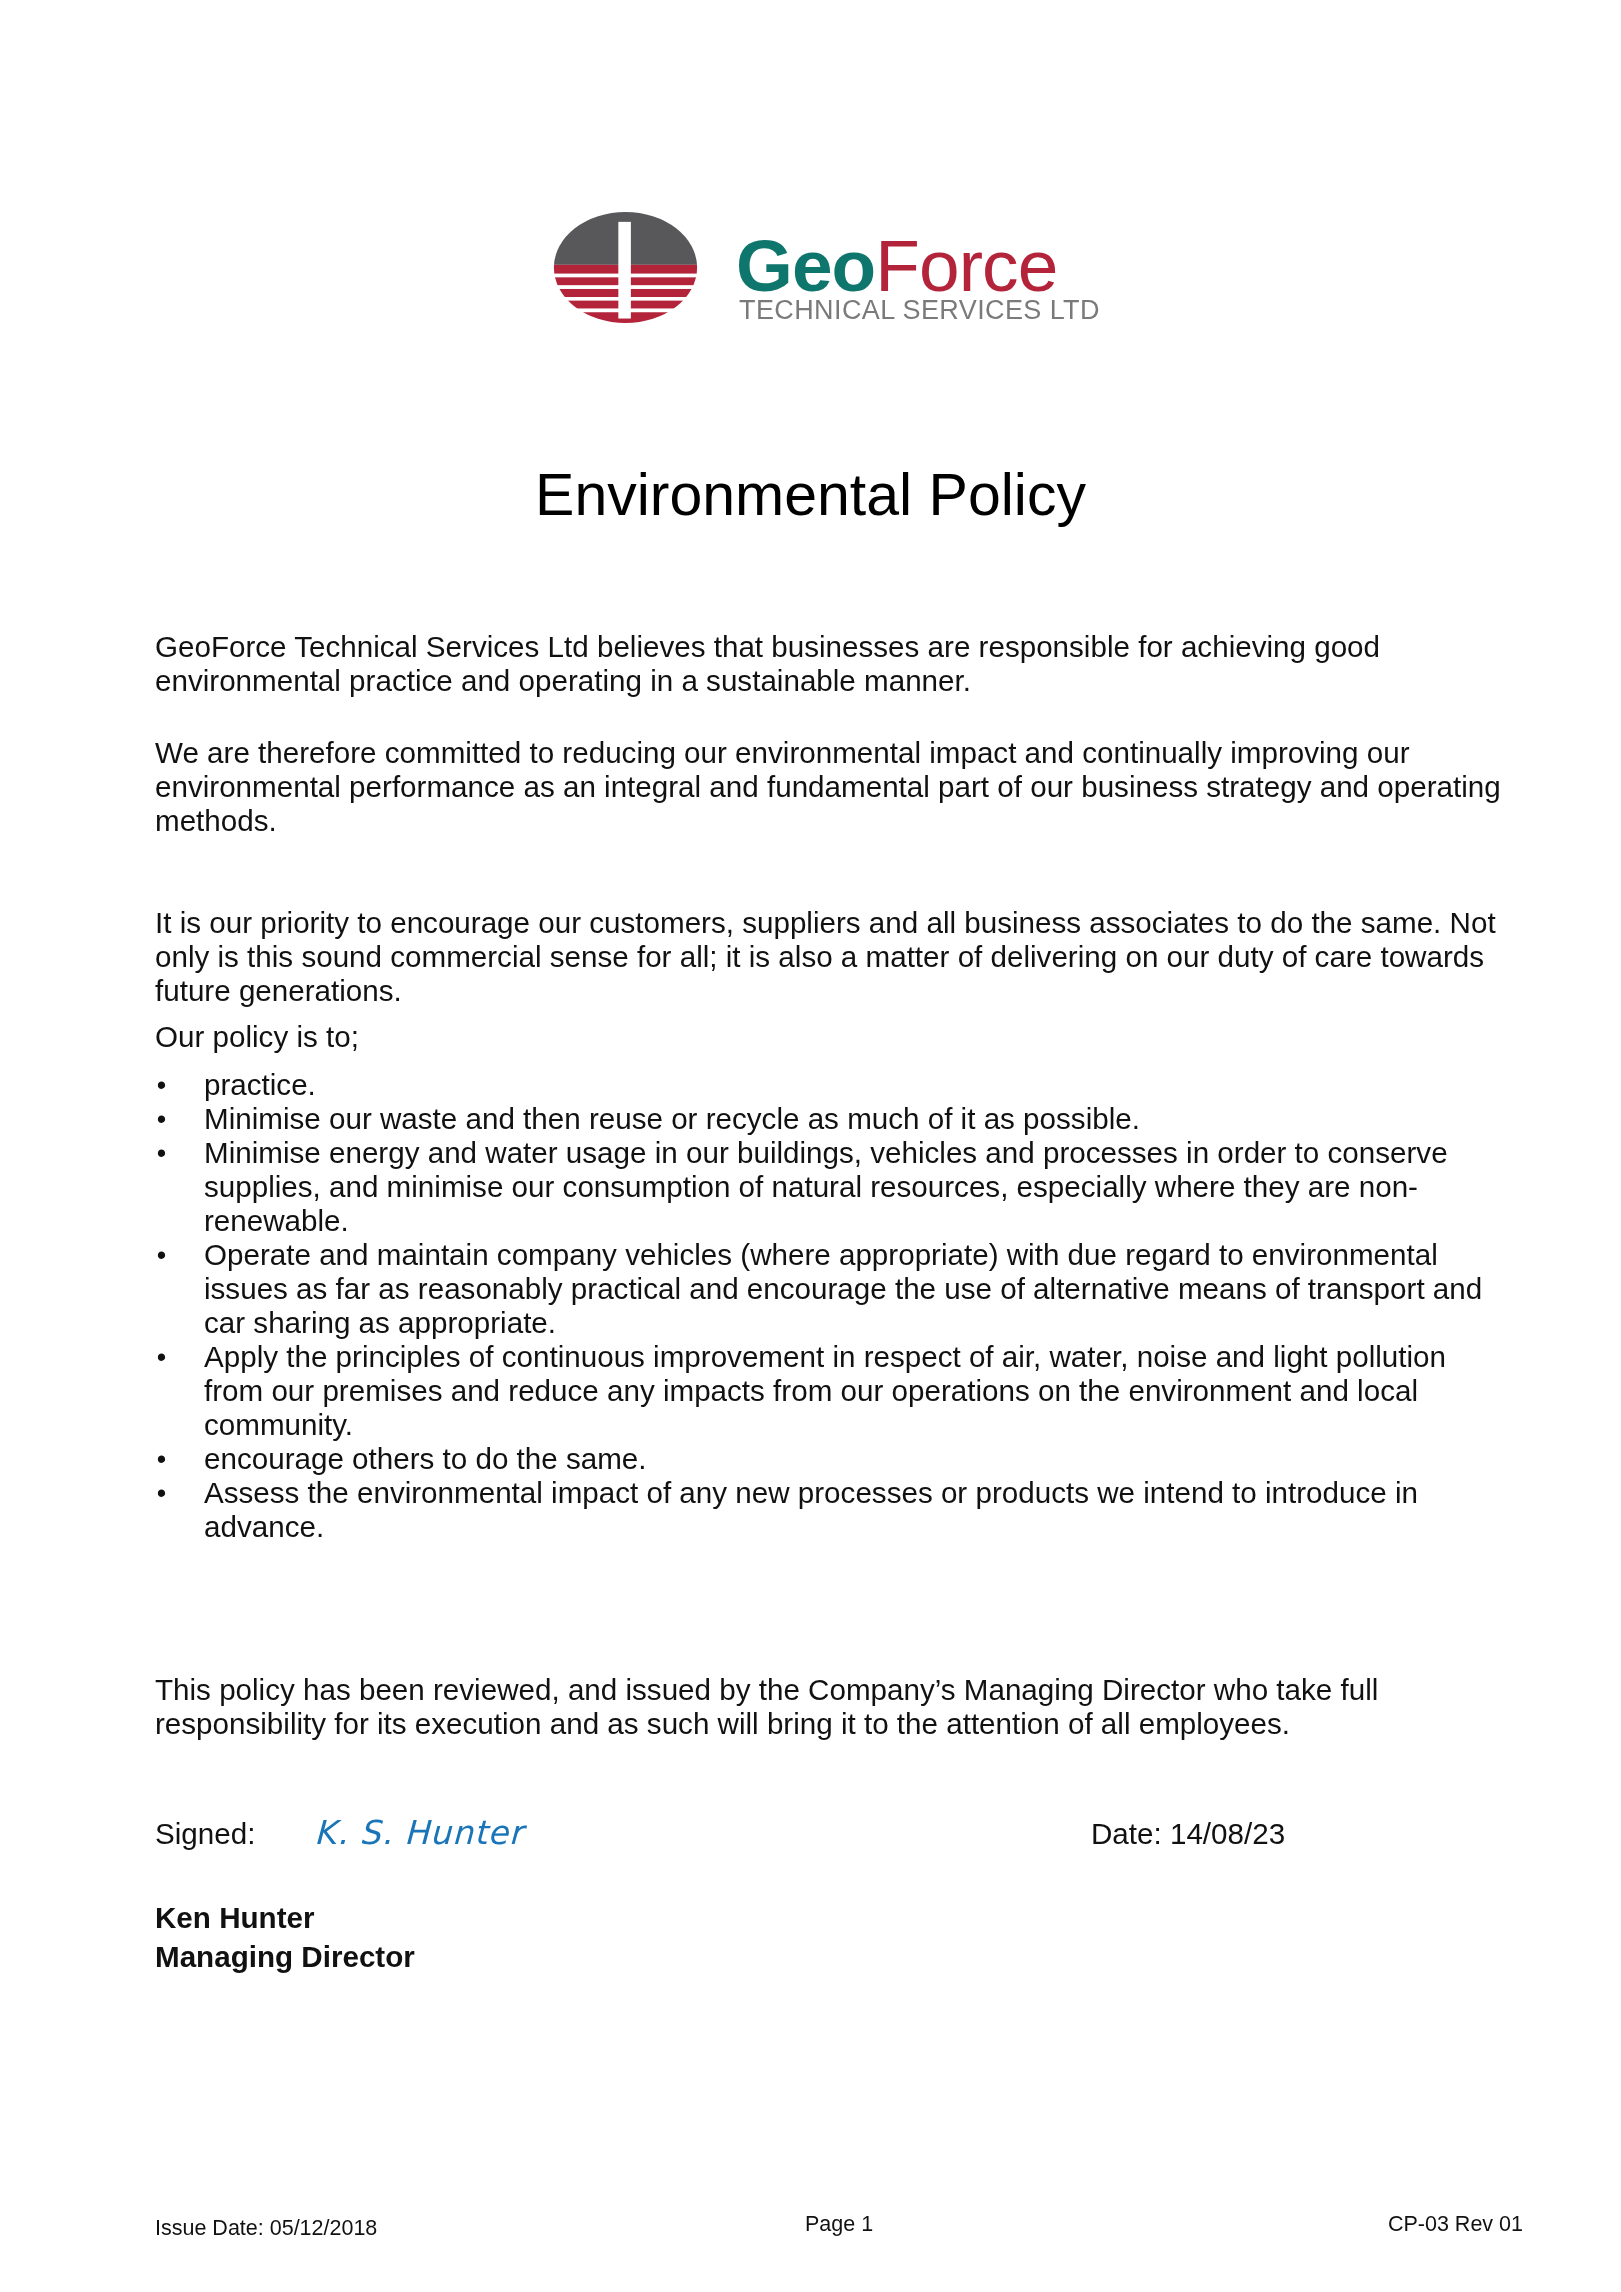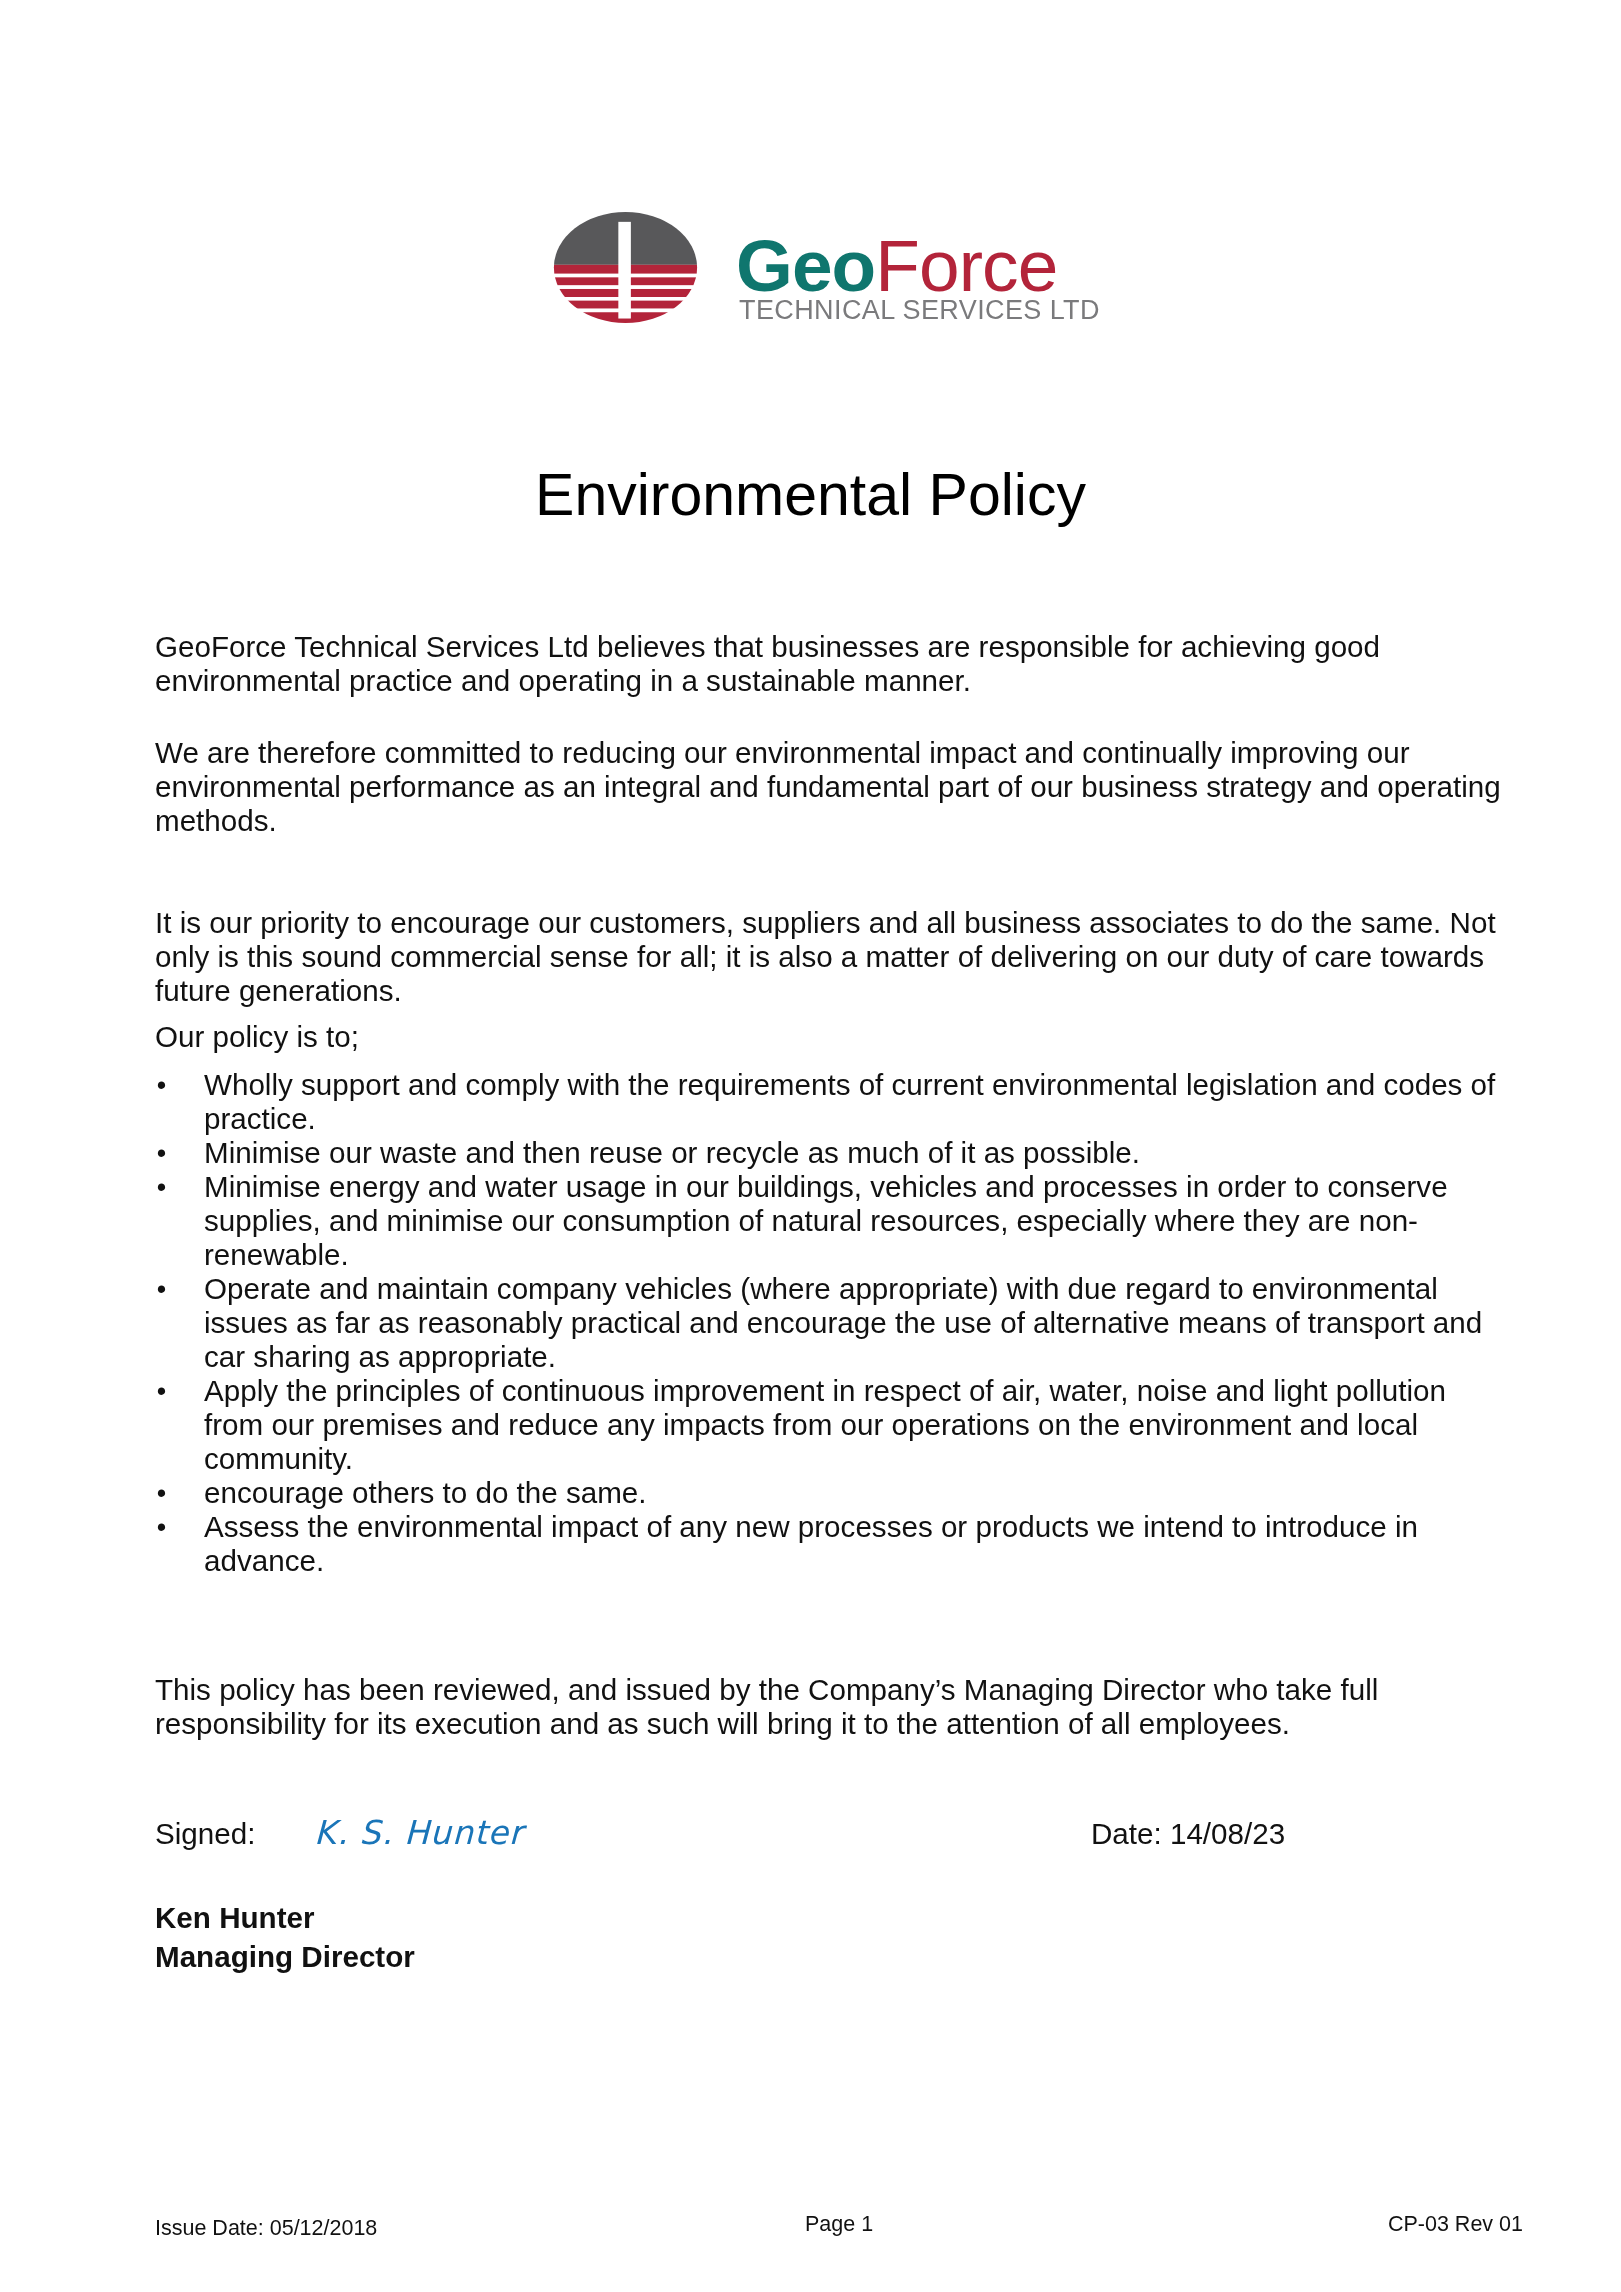--- a/index.html
+++ b/index.html
@@ -193,21 +193,20 @@
   <span class="line">future generations.</span>
 </div>
 
 <div class="abs para" style="top:1020px;">
   <span class="line">Our policy is to;</span>
 </div>
 
 <ul class="abs bullets">
   <li class="bullet-item">
     <span class="bullet-dot">•</span>
-    <span class="line">Wholly support and comply with the requirements of current environmental legislation and codes of</span>
     <span class="line">practice.</span>
   </li>
   <li class="bullet-item">
     <span class="bullet-dot">•</span>
     <span class="line">Minimise our waste and then reuse or recycle as much of it as possible.</span>
   </li>
   <li class="bullet-item">
     <span class="bullet-dot">•</span>
     <span class="line">Minimise energy and water usage in our buildings, vehicles and processes in order to conserve</span>
     <span class="line">supplies, and minimise our consumption of natural resources, especially where they are non-</span>

